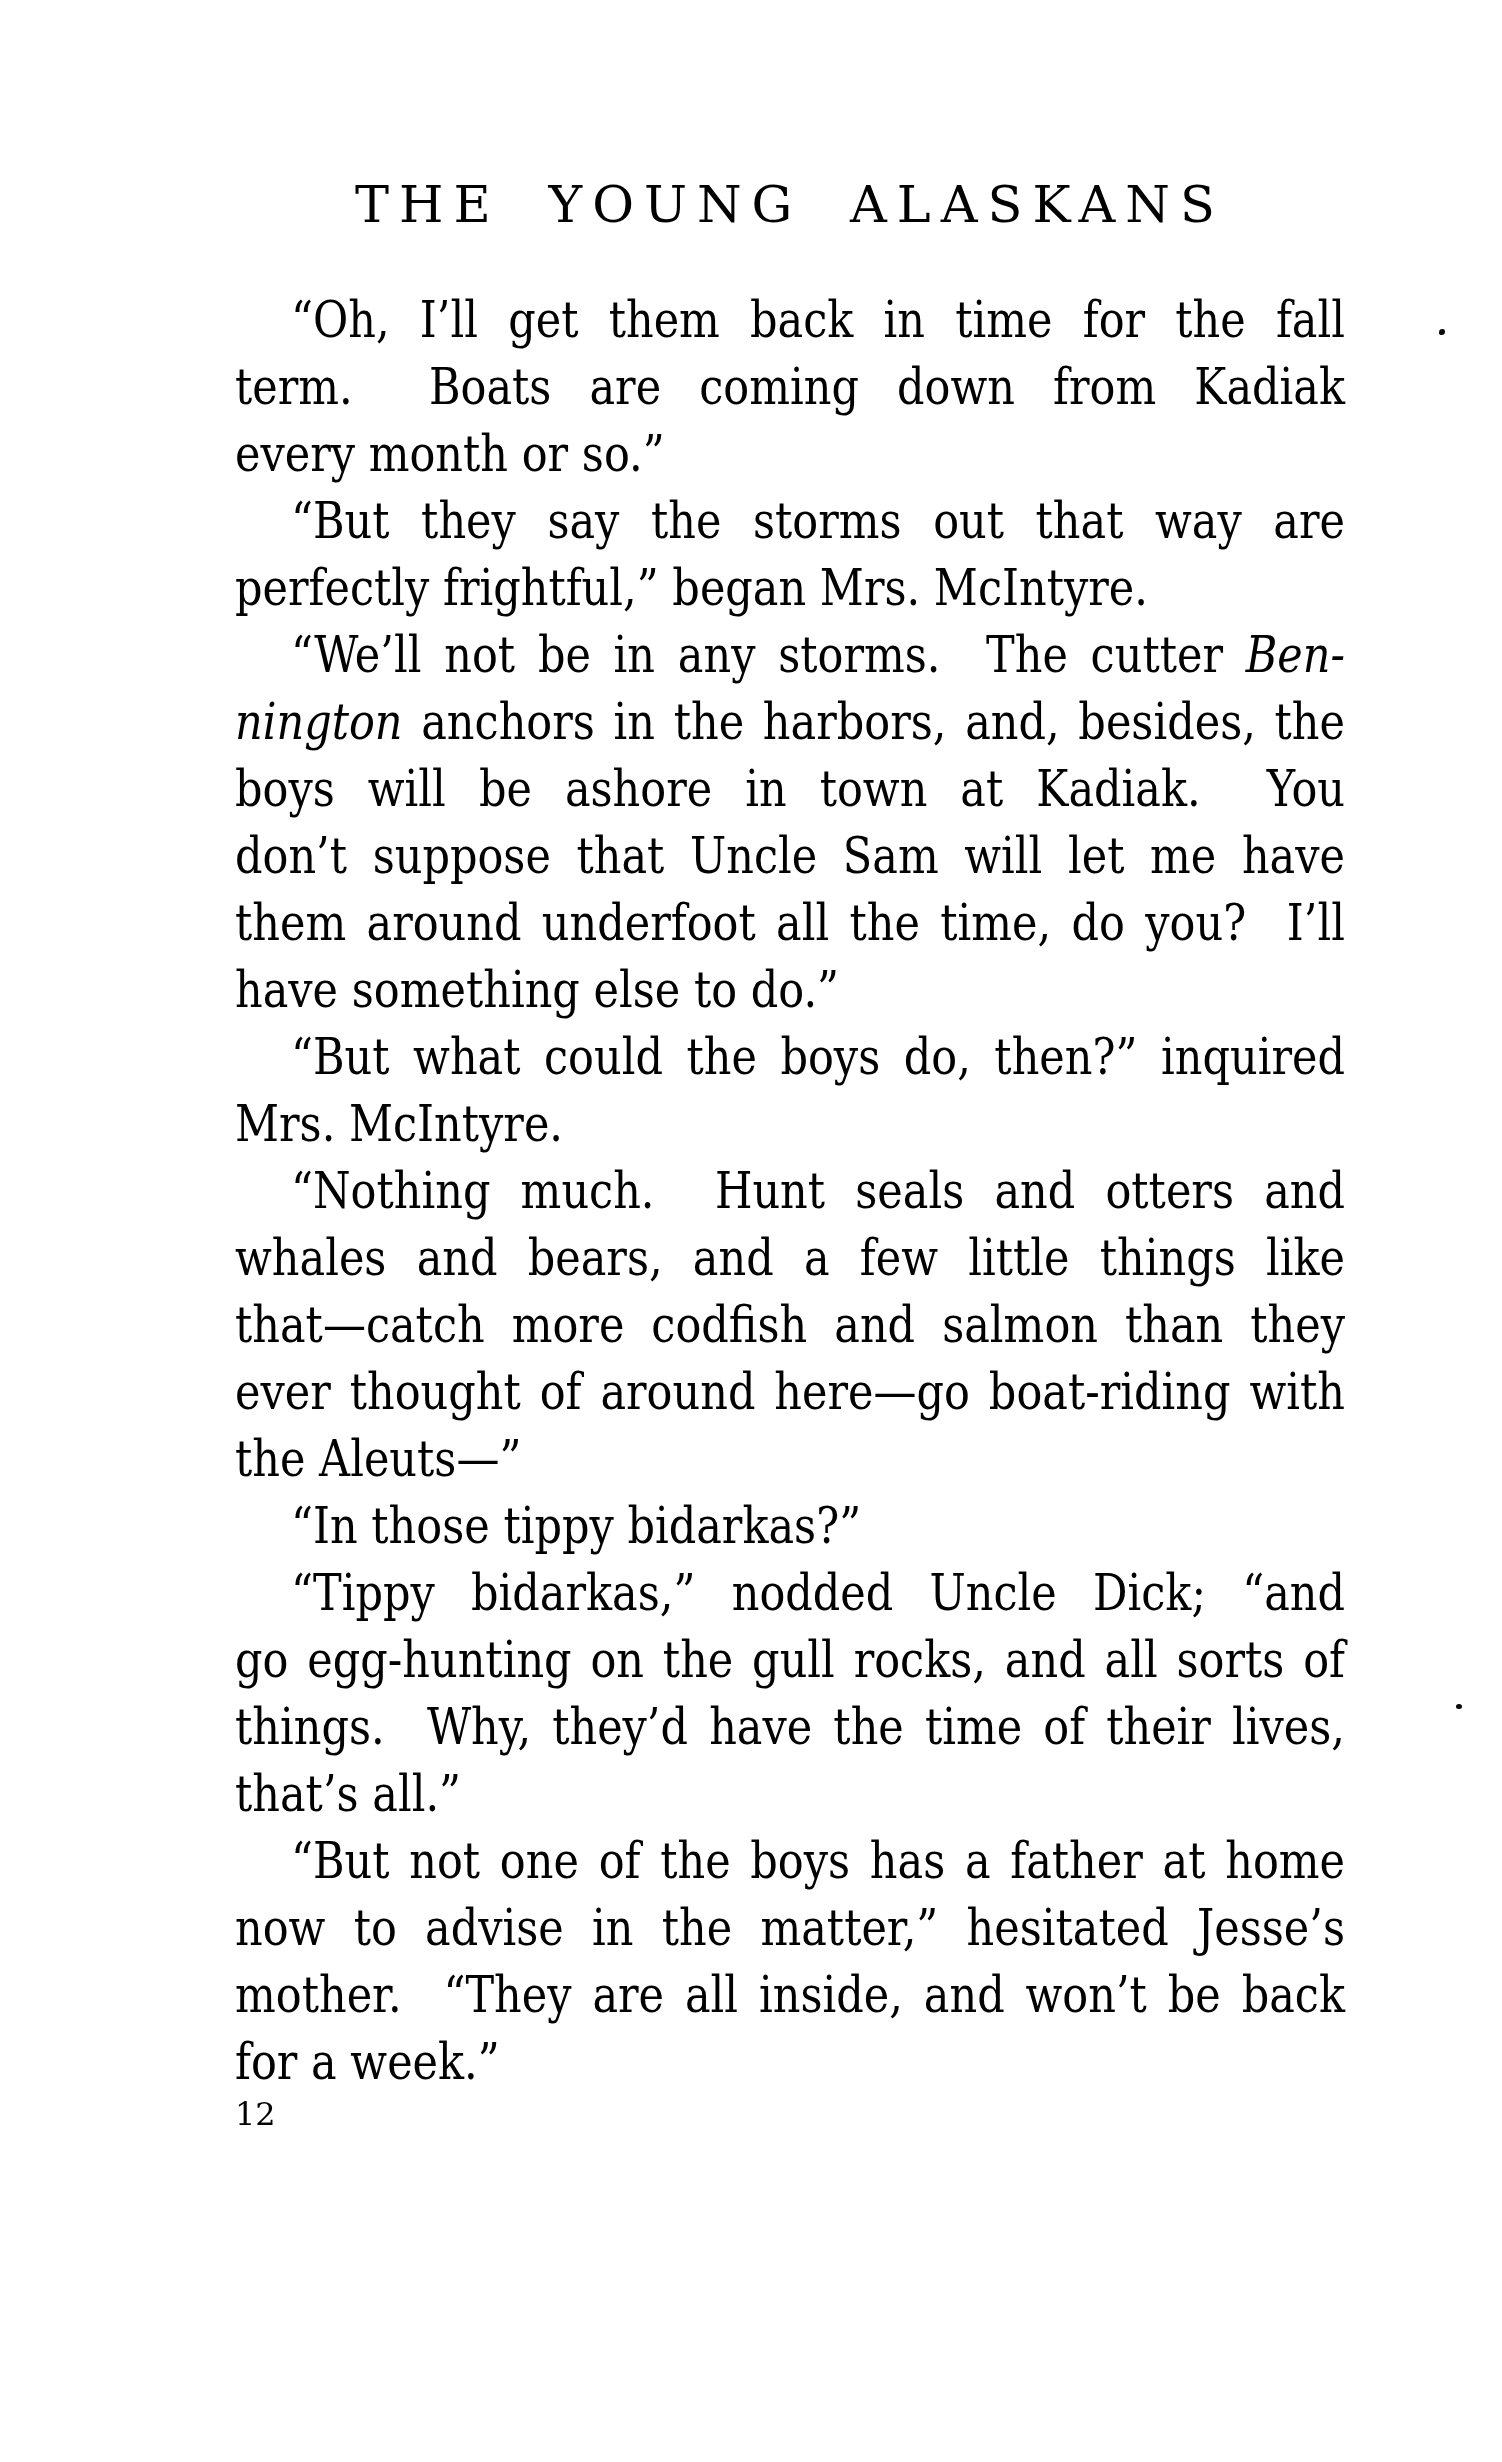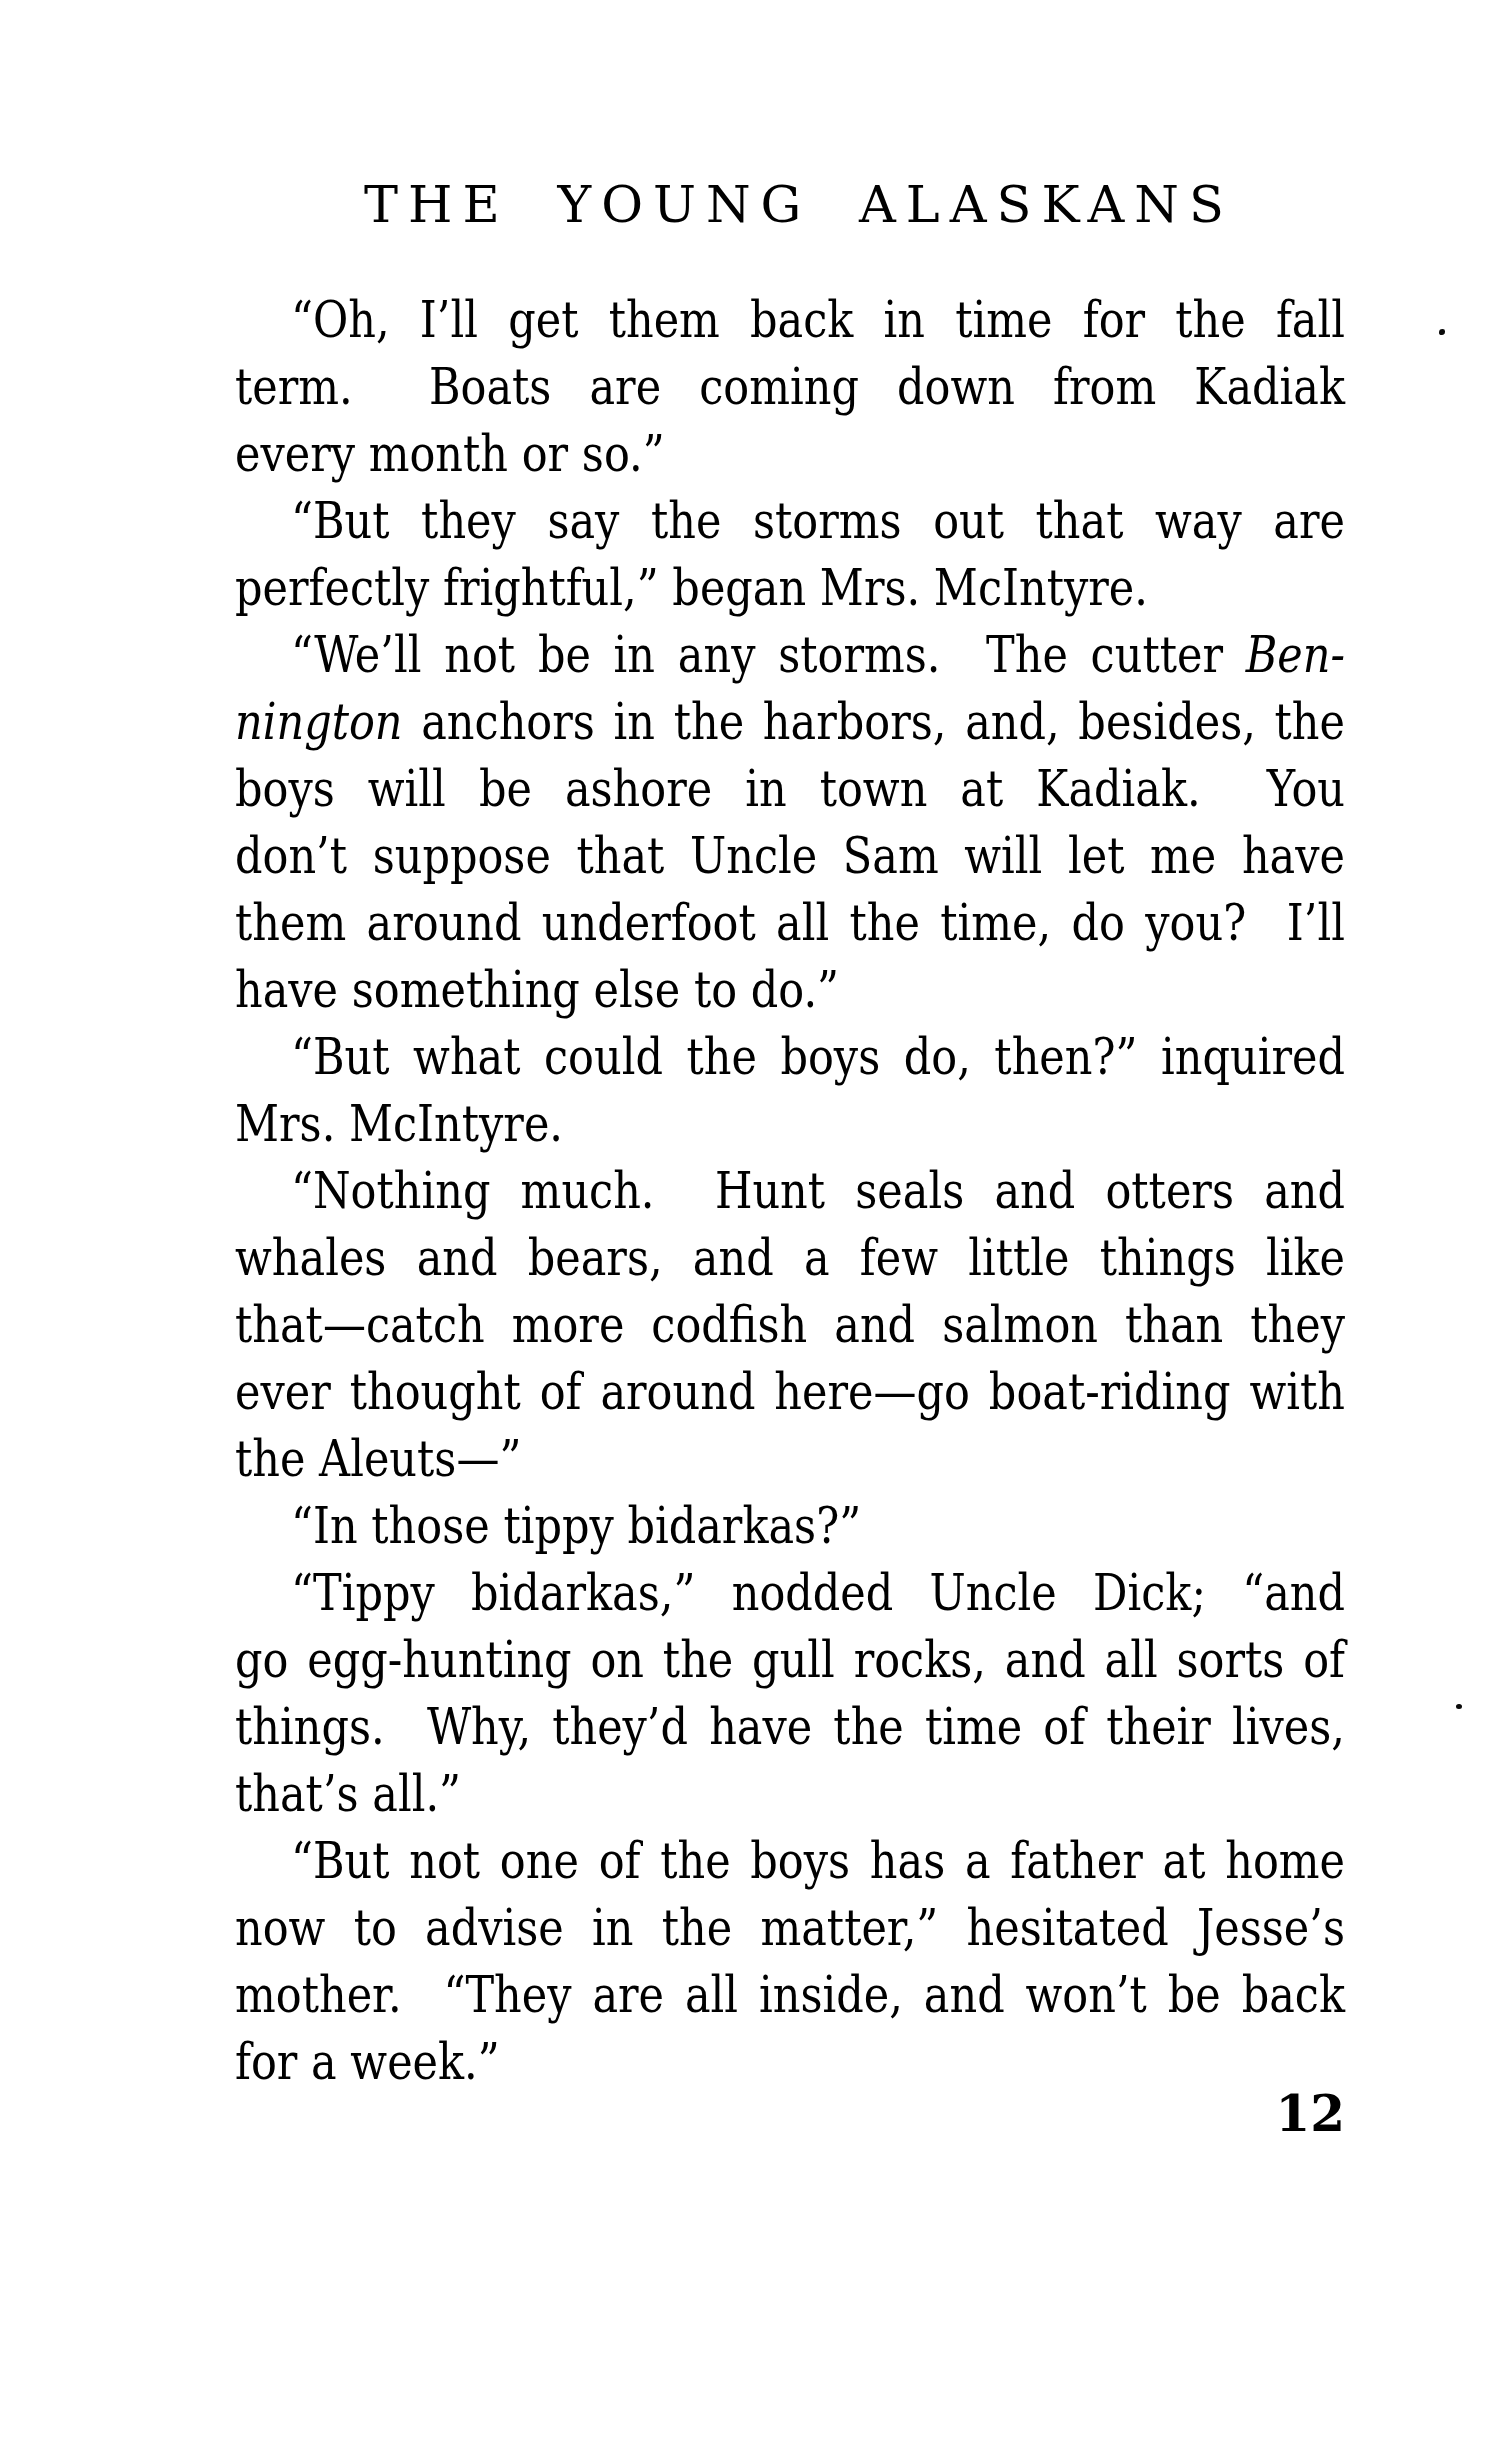--- a/index.html
+++ b/index.html
@@ -11,21 +11,21 @@
     position: relative;
     width: 1503px;
     height: 2462px;
     background: #ffffff;
     font-family: "DejaVu Serif", "Liberation Serif", serif;
     color: #000000;
     overflow: hidden;
   }
   .running-head {
     position: absolute;
-    left: 244px;
+    left: 235px;
     top: 179px;
     width: 1110px;
     text-align: center;
     font-size: 51px;
     line-height: 51px;
     letter-spacing: 10px;
     word-spacing: 21.5px;
     white-space: nowrap;
   }
   .text-block {
@@ -53,24 +53,24 @@
     padding-left: 56px;
   }
   .line .it {
     font-style: italic;
   }
   .page-number {
     position: absolute;
     left: 235px;
     top: 2089px;
     width: 1110px;
-    text-align: right;
-    font-size: 50px;
+    text-align: left;
+    font-size: 32px;
     line-height: 50px;
-    font-weight: bold;
+    font-weight: normal;
   }
   .speck {
     position: absolute;
     background: #0a0a0a;
     display: block;
   }
   .speck-1 {
     left: 1439px;
     top: 329px;
     width: 6.4px;

